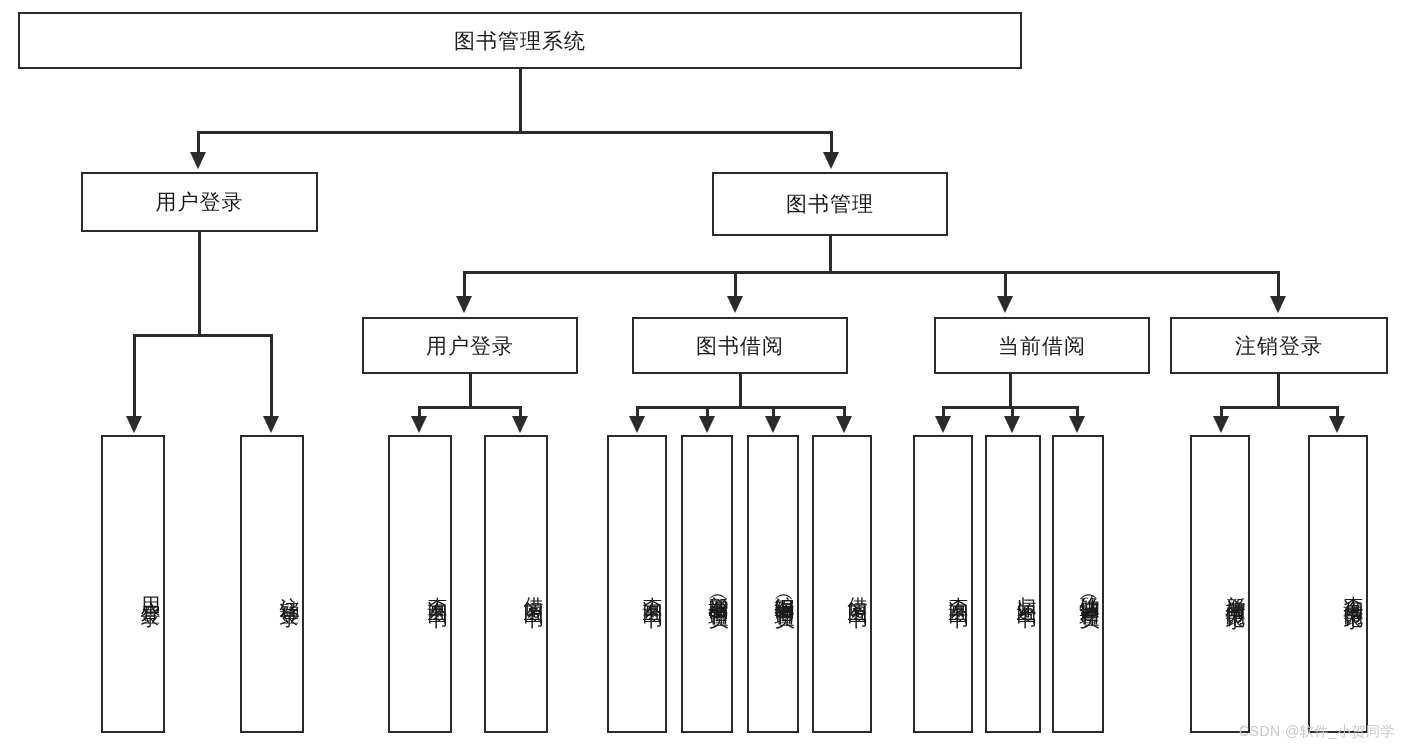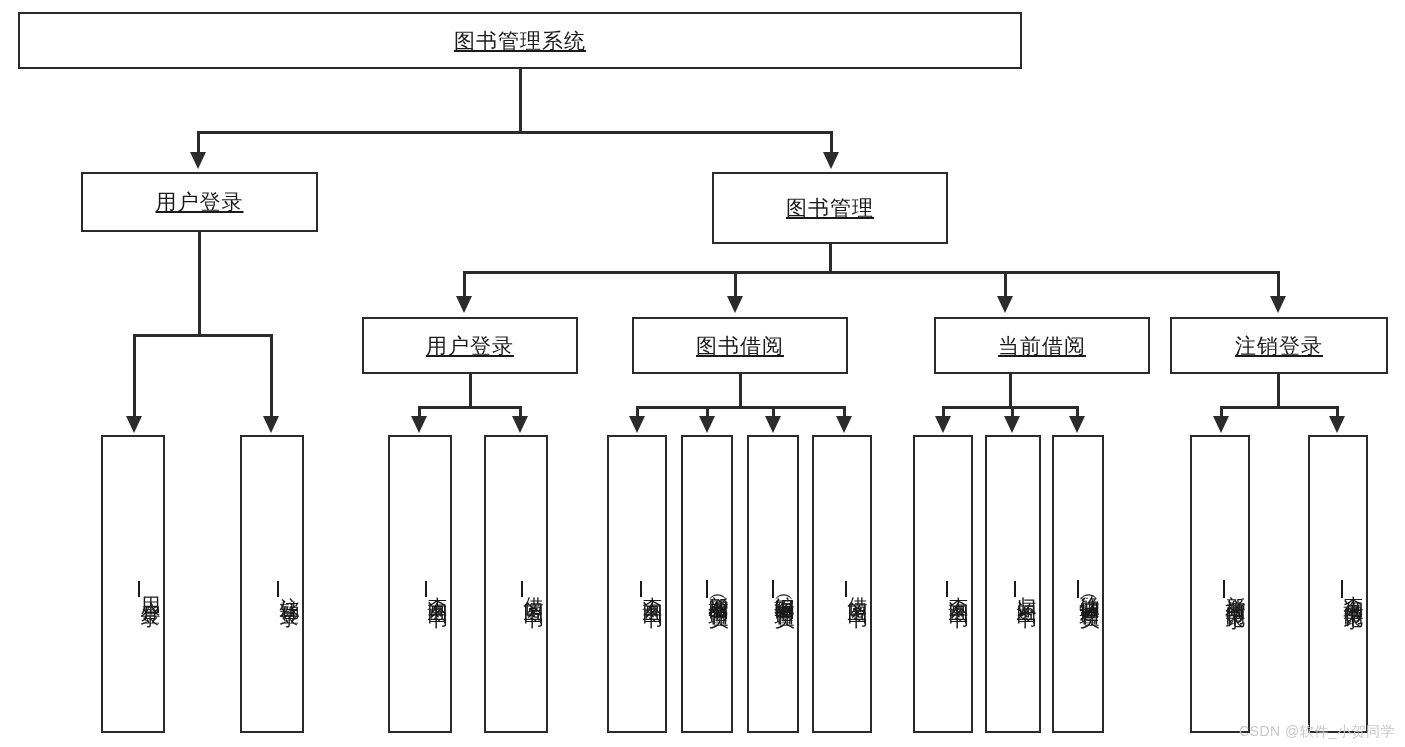--- a/index.html
+++ b/index.html
@@ -19,21 +19,20 @@
   }
   .node {
     position: absolute;
     box-sizing: border-box;
     border: 2px solid #2b2b2b;
     background: #ffffff;
     display: flex;
     align-items: center;
     justify-content: center;
     color: #1a1a1a;
-    text-decoration: underline;
   }
   .node.horiz {
     font-size: 21px;
     letter-spacing: 1px;
     line-height: 1.2;
   }
   .node.vert {
     writing-mode: vertical-rl;
     text-orientation: upright;
     font-size: 20px;
@@ -138,21 +137,21 @@
   <div class="arrow" style="left:1329px; top:416px;"></div>
 
   <div class="node horiz" style="left:18px; top:12px; width:1004px; height:57px;">
     <span>图书管理系统</span>
   </div>
 
   <div class="node horiz" style="left:81px; top:172px; width:237px; height:60px;">
     <span>用户登录</span>
   </div>
 
-  <div class="node horiz" style="left:712px; top:172px; width:236px; height:72px;">
+  <div class="node horiz" style="left:712px; top:172px; width:236px; height:64px;">
     <span>图书管理</span>
   </div>
 
   <div class="node horiz" style="left:362px; top:317px; width:216px; height:57px;">
     <span>用户登录</span>
   </div>
 
   <div class="node horiz" style="left:632px; top:317px; width:216px; height:57px;">
     <span>图书借阅</span>
   </div>

